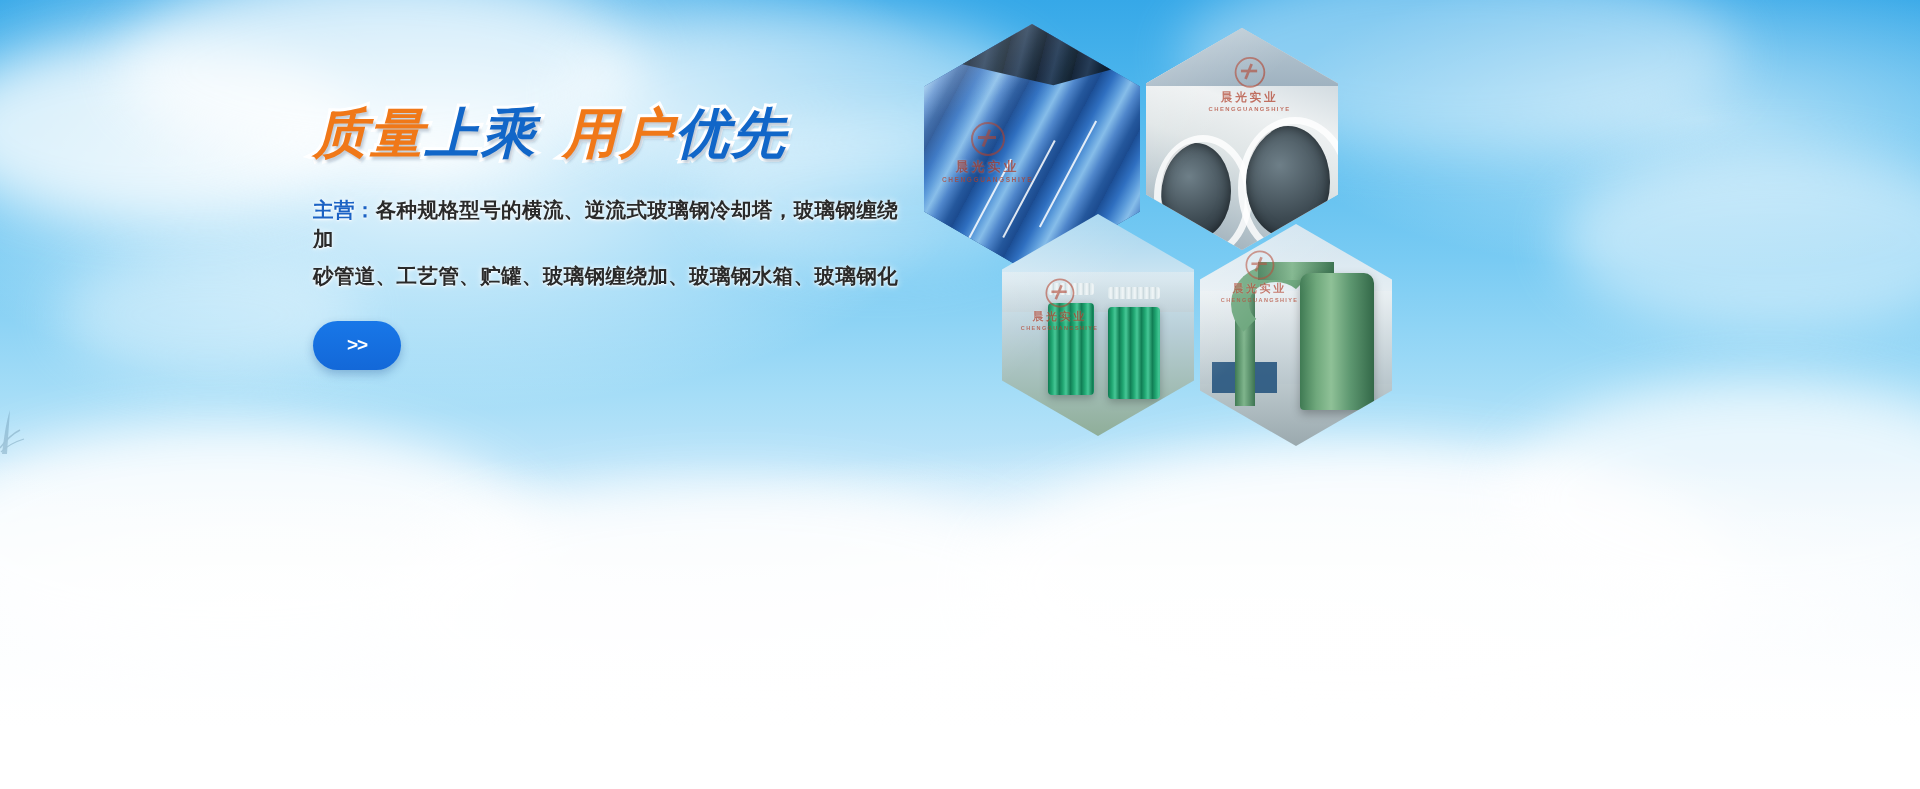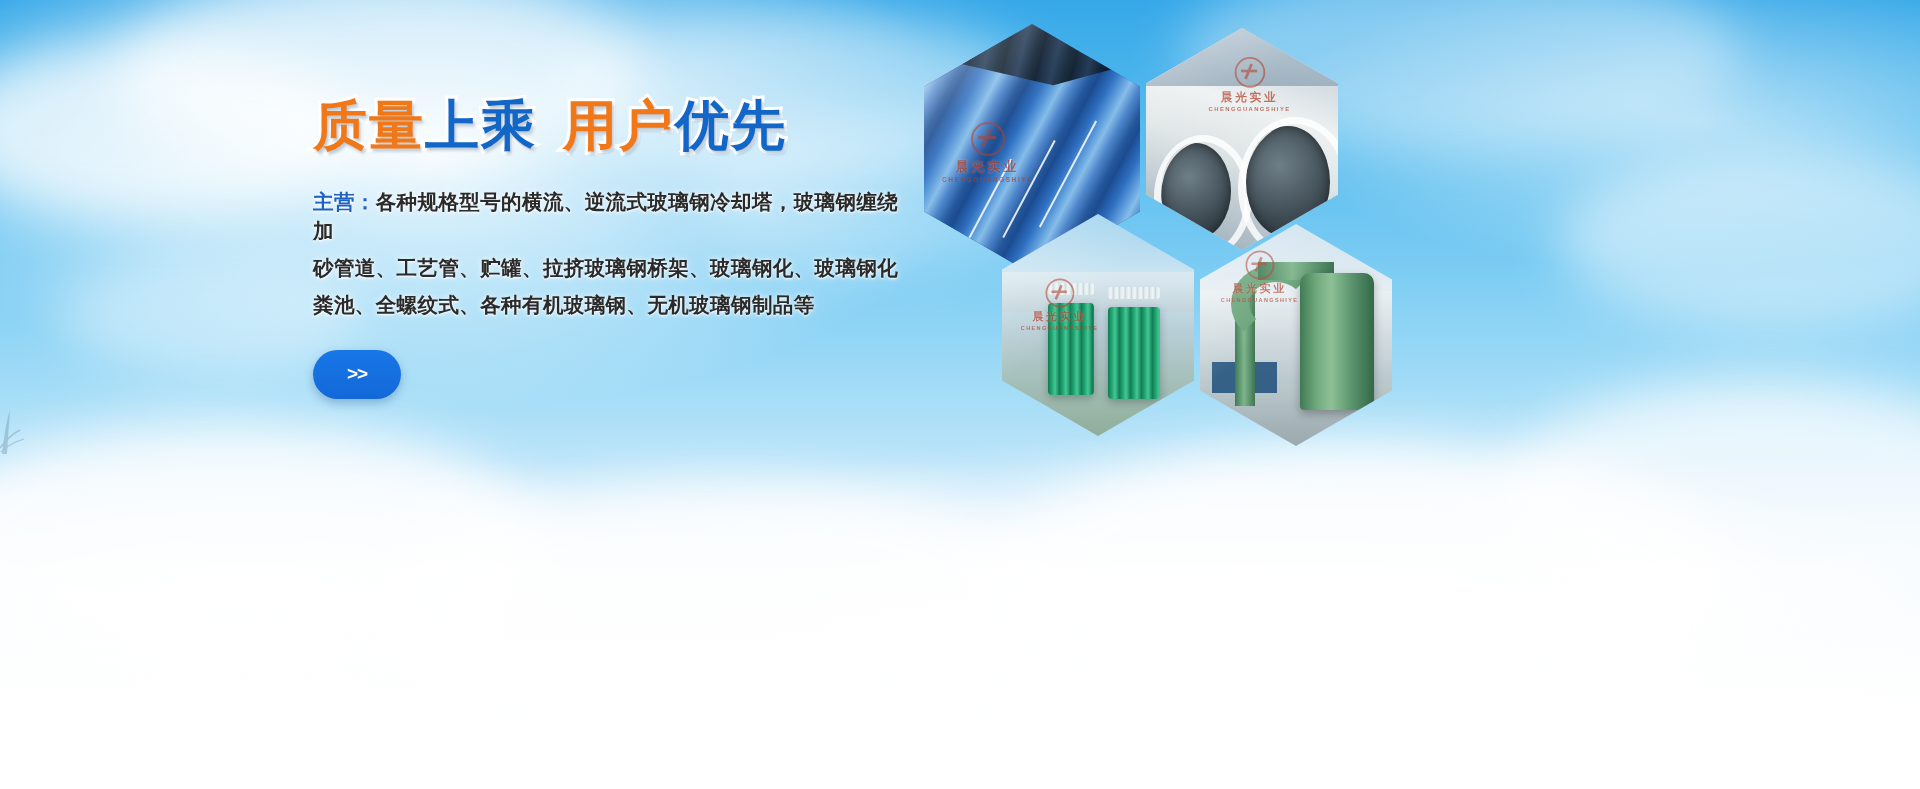--- a/index.html
+++ b/index.html
@@ -33,21 +33,21 @@
   .haze{position:absolute;left:0;right:0;bottom:0;height:330px;
         background:linear-gradient(180deg,rgba(255,255,255,0) 0%,rgba(255,255,255,.70) 45%,rgba(255,255,255,.98) 100%);}
 
   
   .frond{position:absolute;left:0;top:408px;width:26px;height:46px;opacity:.55;}
 
   
   .copy{position:absolute;left:313px;top:96px;width:620px;}
   .headline{
     font-size:54px;line-height:1.08;font-weight:700;letter-spacing:2px;
-    white-space:nowrap;margin:0 0 34px 0;
+    white-space:nowrap;margin:8px 0 34px 0;font-style:italic;
   }
   .headline span{
     -webkit-text-stroke:6px #ffffff;
     paint-order:stroke fill;
     text-shadow:2px 3px 3px rgba(40,80,120,.30);
   }
   .hl-a{color:#f07818;}
   .hl-b{color:#1166c8;}
   .hl-gap{display:inline-block;width:26px;}
 
@@ -166,22 +166,21 @@
     <path d="M0 40 C6 32 12 26 20 22" stroke="#7fa8bf" stroke-width="1.4" fill="none"></path>
     <path d="M1 44 C7 38 14 34 24 31" stroke="#7fa8bf" stroke-width="1.2" fill="none"></path>
   </svg>
 
   <div class="copy">
 
     <h1 class="headline"><span class="hl-a">质量</span><span class="hl-b">上乘</span><span class="hl-gap"></span><span class="hl-a">用户</span><span class="hl-b">优先</span></h1>
 
     <div class="desc">
       <p><span class="lead">主营：</span><span>各种规格型号的横流、逆流式玻璃钢冷却塔，玻璃钢缠绕加</span></p>
-      <p>砂管道、工艺管、贮罐、拉挤玻璃钢桥架、玻璃钢化、玻璃钢化</p>
-      <p>粪池、全螺纹式、各种有机玻璃钢、无机玻璃钢制品等</p>
+      <p>砂管道、工艺管、贮罐、玻璃钢缠绕加、玻璃钢水箱、玻璃钢化</p>
     </div>
 
     <button class="cta">
       <span class="cta-arrow">&gt;&gt;</span>
     </button>
   </div>
 
   <div class="hexwrap">
 
     <div class="hex hx1">

